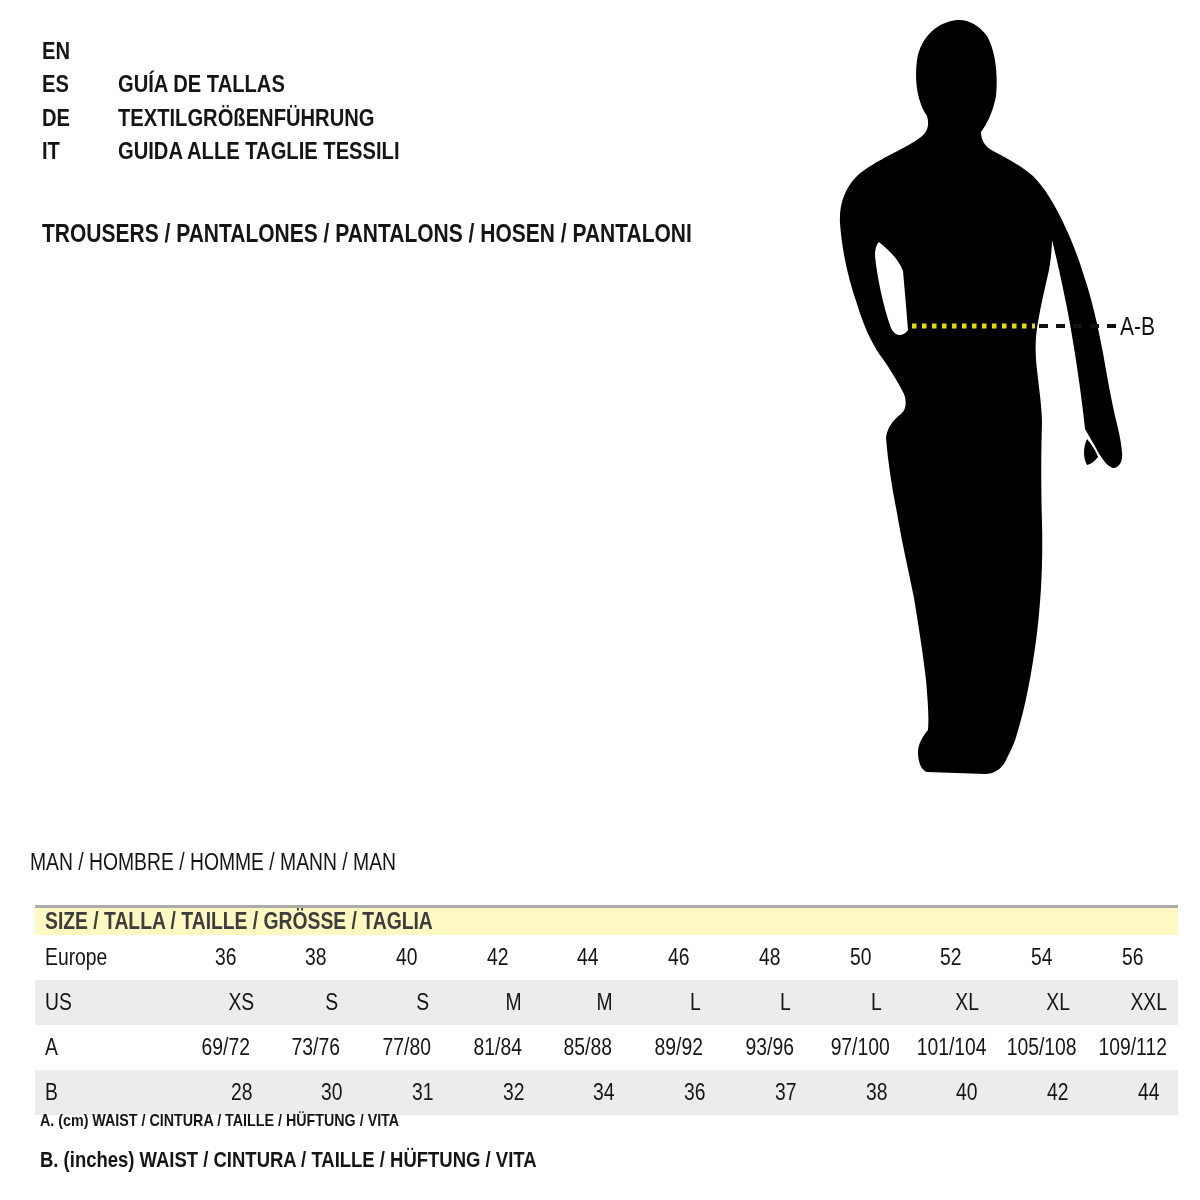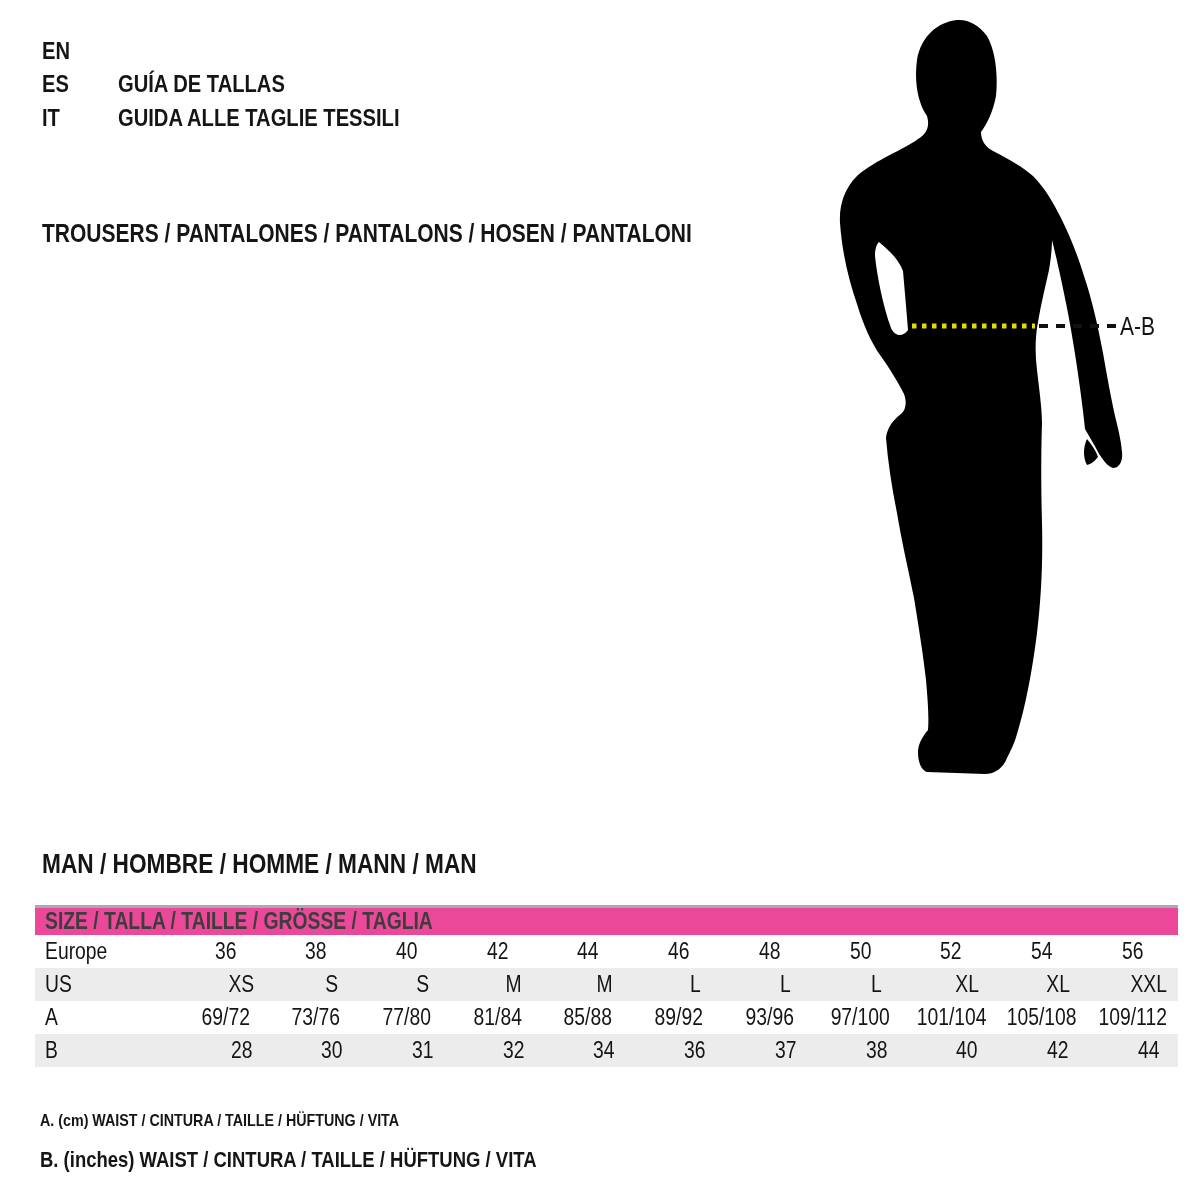--- a/index.html
+++ b/index.html
@@ -10,54 +10,58 @@
   .abs{position:absolute;}
   
   .cx{display:inline-block;transform:scaleX(.84);transform-origin:0 50%;white-space:nowrap;}
   .cxc{display:inline-block;transform:scaleX(.84);transform-origin:50% 50%;white-space:nowrap;}
   
   .lang-block{left:42px;top:34px;}
   .lang-row{display:flex;height:33.5px;align-items:center;font-weight:700;font-size:24px;}
   .lang-code{width:76px;}
   
   .category-title{left:42px;top:219px;font-weight:700;font-size:25px;}
-  .section-title{left:42px;top:849px;font-weight:700;font-size:27px;}
+  .section-title{left:30px;top:849px;font-weight:400;font-size:23px;}
   
   .figure-wrap{left:835px;top:8px;width:330px;height:775px;}
   .measure-label{left:1120px;top:312px;font-weight:400;font-size:25px;}
   
   .size-table{left:35px;top:905px;width:1143px;}
   .thead{
-    height:30px;background:#ec4899;border-top:3px solid #ababab;
+    height:30px;background:#fef9c3;border-top:3px solid #ababab;
     display:flex;align-items:center;padding-left:10px;box-sizing:border-box;
     font-weight:700;font-size:23px;color:#3d3d3d;
   }
   .trow{
     display:grid;grid-template-columns:145px repeat(11,1fr);
-    height:33px;align-items:center;font-size:23px;
+    height:45px;align-items:center;font-size:23px;
   }
   .trow.alt{background:#ececec;gap:32px;}
   .row-label{padding-left:10px;text-align:left;}
   .cell{text-align:center;}
   
   .footnote-a{left:40px;top:1111px;font-weight:700;font-size:17px;}
   .footnote-b{left:40px;top:1147px;font-weight:700;font-size:22px;}
 </style>
 </head>
 <body>
 
 <div class="canvas">
 
   <div class="abs lang-block">
     <div class="lang-row">
       <span class="lang-code"><span class="cx">EN</span></span>
     </div>
     <div class="lang-row">
       <span class="lang-code"><span class="cx">ES</span></span>
       <span><span class="cx">GUÍA DE TALLAS</span></span>
+    </div>
+    <div class="lang-row">
+      <span class="lang-code"><span class="cx">DE</span></span>
+      <span><span class="cx">TEXTILGRÖßENFÜHRUNG</span></span>
     </div>
     <div class="lang-row">
       <span class="lang-code"><span class="cx">IT</span></span>
       <span><span class="cx">GUIDA ALLE TAGLIE TESSILI</span></span>
     </div>
   </div>
 
   <div class="abs category-title">
     <span class="cx">TROUSERS / PANTALONES / PANTALONS / HOSEN / PANTALONI</span>
   </div>

